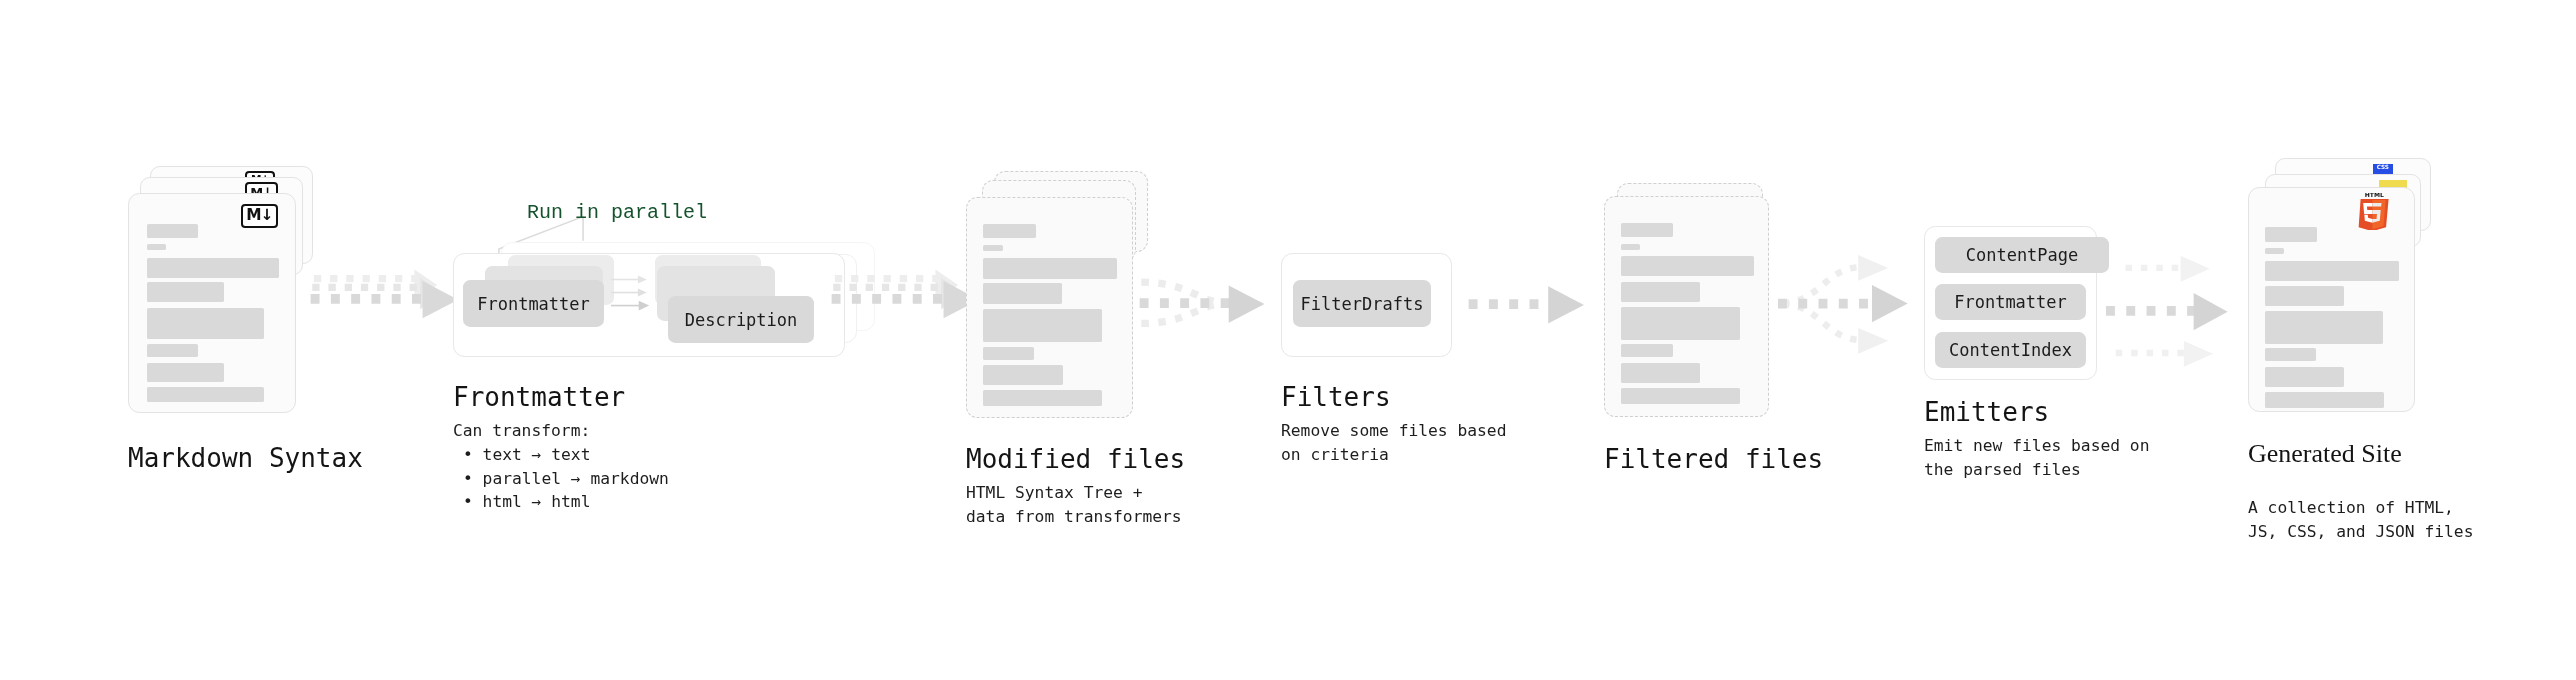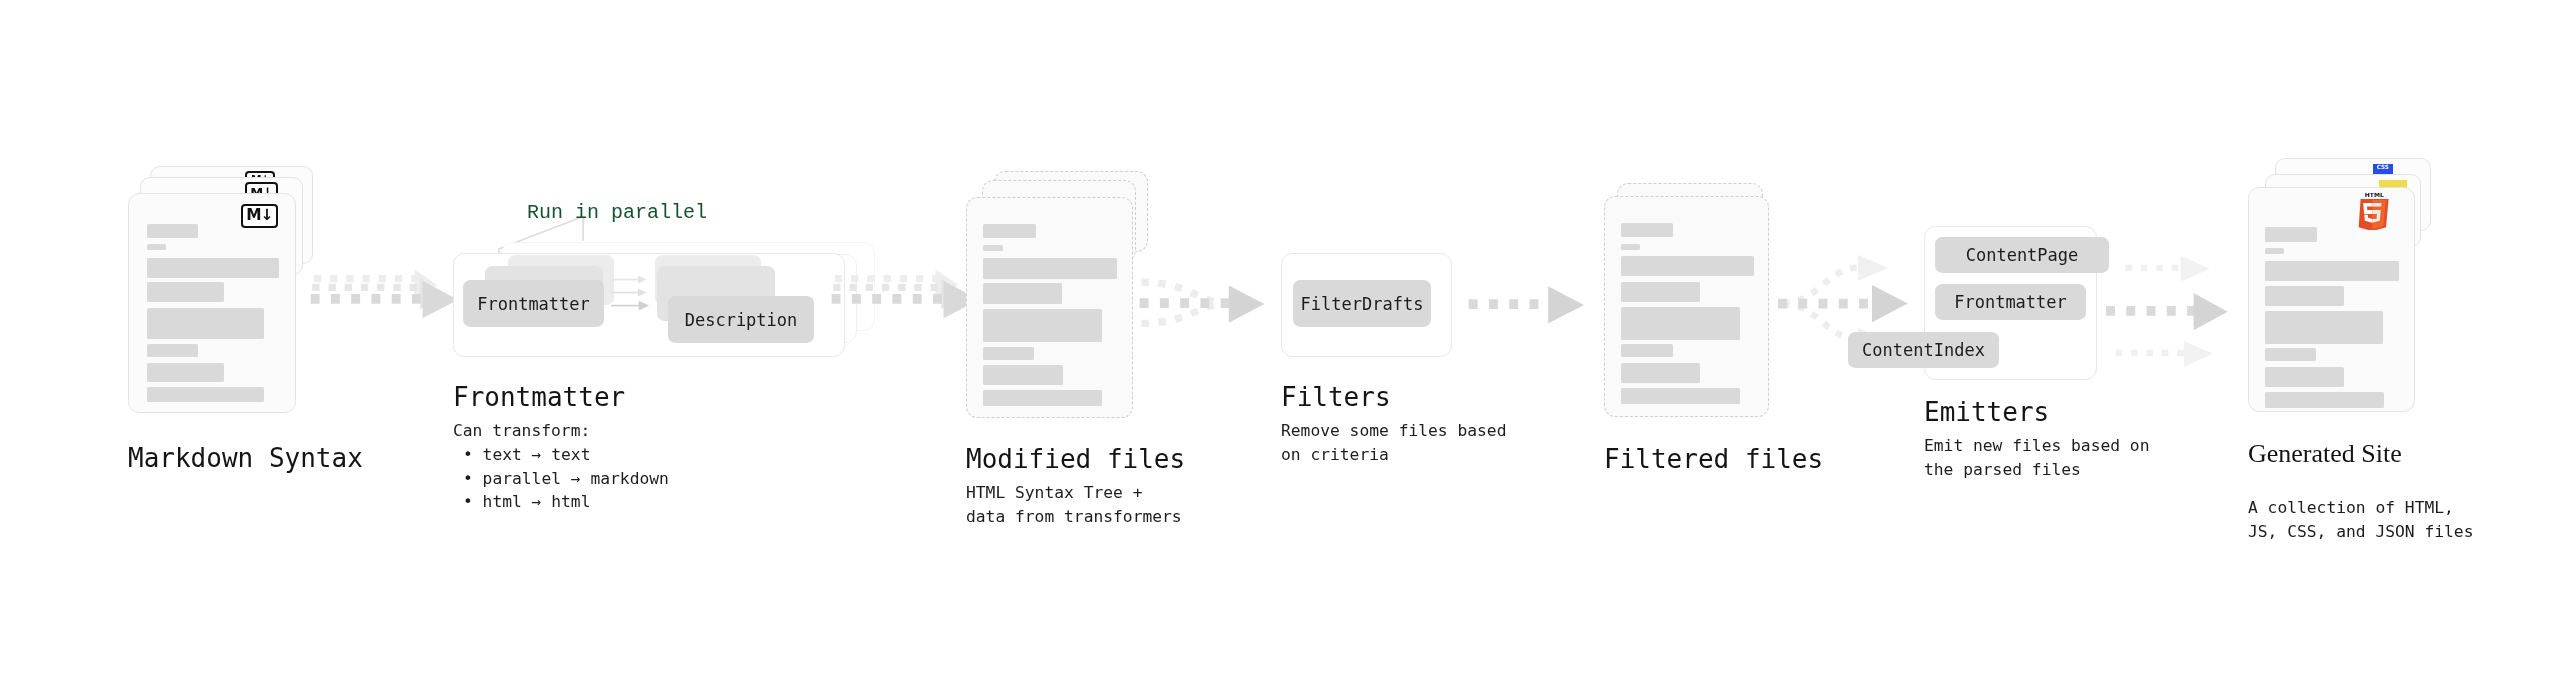--- a/index.html
+++ b/index.html
@@ -276,21 +276,21 @@
     <path d="M6,78 C52,78 58,122 104,122" fill="none" stroke="#ededed" stroke-width="8" stroke-dasharray="8 11"></path>
     <polygon points="99,107 136,123 99,139" fill="#f0f0f0"></polygon>
     <line x1="0" y1="77" x2="120" y2="77" stroke="#d9d9d9" stroke-width="12" stroke-dasharray="11 14"></line>
     <polygon points="116,54 160,77 116,100" fill="#d4d4d4"></polygon>
   </svg>
 
   <div>
     <div class="stagebox" style="left:1924px; top:226px; width:173px; height:154px;"></div>
     <div class="pill" style="left:1935px; top:237px; width:174px; height:36px;">ContentPage</div>
     <div class="pill" style="left:1935px; top:284px; width:151px; height:36px;">Frontmatter</div>
-    <div class="pill" style="left:1848px; top:332px; width:151px; height:36px;">ContentIndex</div>
+    <div class="pill" style="left:1935px; top:332px; width:151px; height:36px;">ContentIndex</div>
 
     <div class="title" style="left:1924px; top:397px;">Emitters</div>
     <div class="caption" style="left:1924px; top:434px;">Emit new files based on
 the parsed files</div>
   </div>
 
   <svg class="flow" style="left:2106px; top:241px; width:146px; height:130px;" viewBox="0 0 180 160" width="146" height="130">
     <line x1="24" y1="33" x2="96" y2="33" stroke="#f0f0f0" stroke-width="8" stroke-dasharray="8 11"></line>
     <polygon points="92,18 128,34 92,50" fill="#f2f2f2"></polygon>
     <line x1="0" y1="86" x2="112" y2="86" stroke="#d9d9d9" stroke-width="12" stroke-dasharray="11 14"></line>

